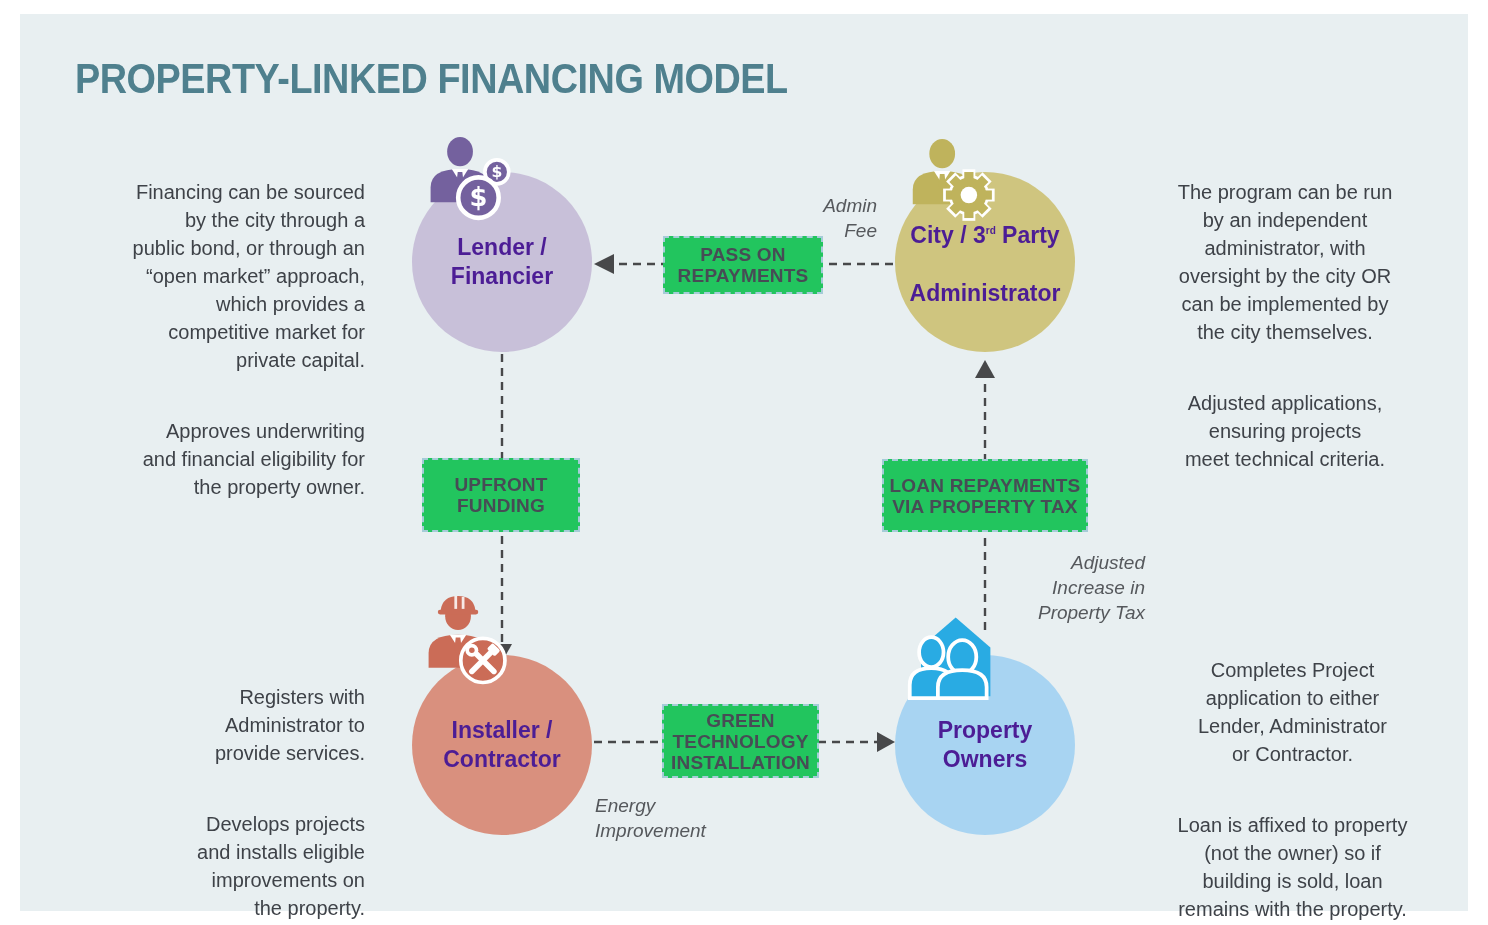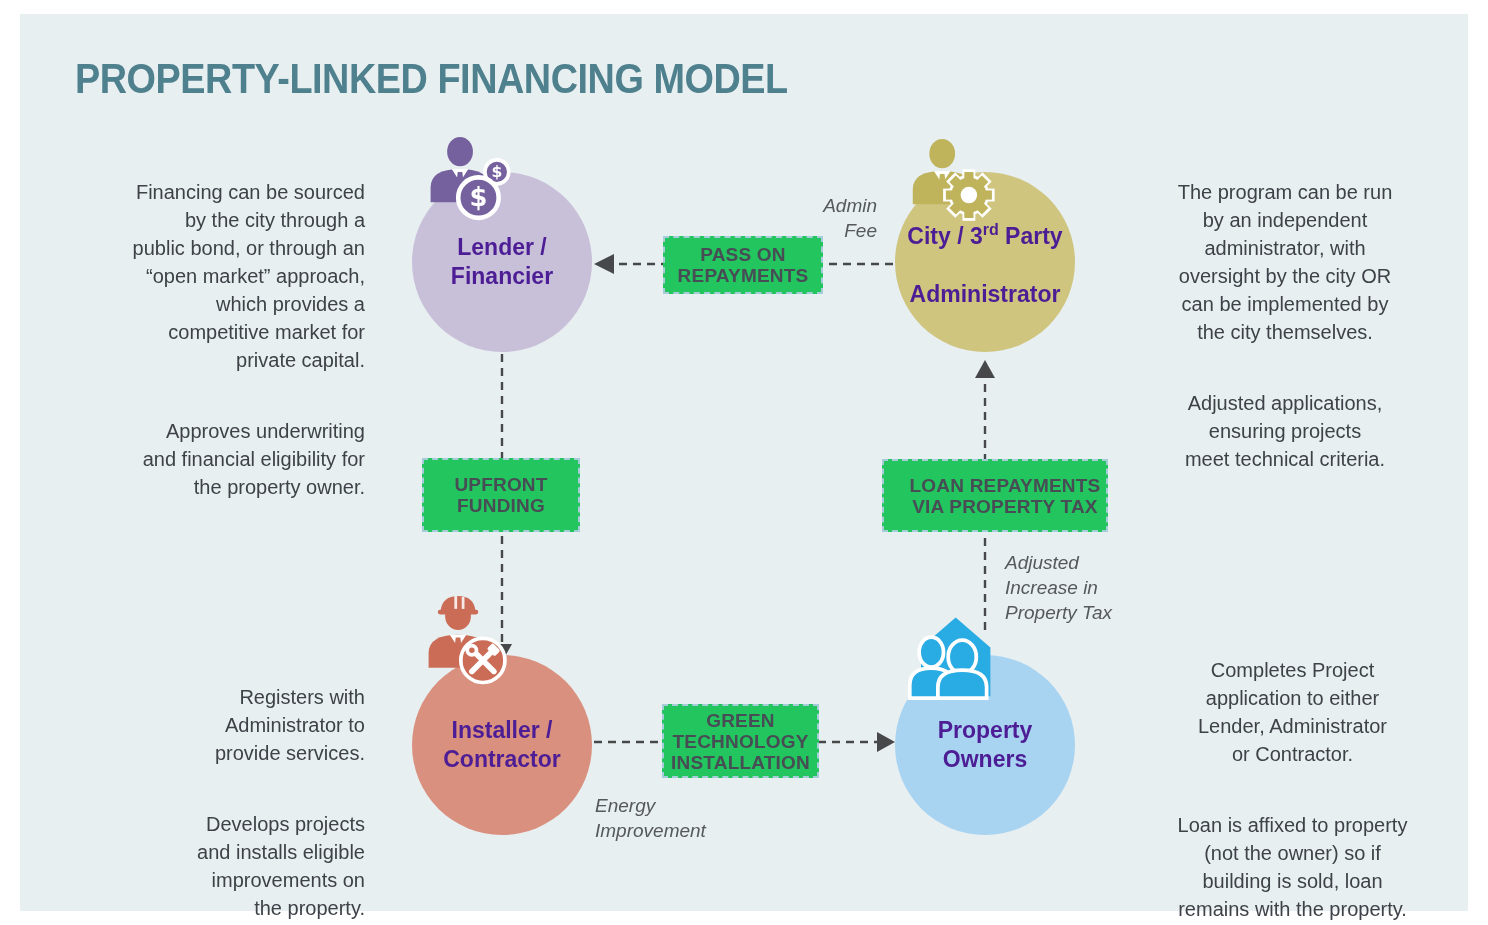--- a/index.html
+++ b/index.html
@@ -7,21 +7,21 @@
          font-family:"Liberation Sans","DejaVu Sans",sans-serif;}
   .panel{position:absolute;left:20px;top:14px;right:20px;bottom:14px;background:#e8eff1;}
   .title{position:absolute;left:75px;top:55px;font-size:42px;font-weight:bold;color:#4f808e;
          letter-spacing:-0.5px;transform:scaleX(0.9);transform-origin:left center;white-space:nowrap;}
   .desc{position:absolute;font-size:20px;line-height:28px;color:#3e4248;white-space:pre-line;text-align:center;}
   .desc p{margin:0 0 15px 0;white-space:pre-line;}
   .node{position:absolute;width:180px;height:180px;border-radius:50%;display:flex;
         align-items:center;justify-content:center;z-index:1;}
   .node-label{font-size:23px;font-weight:bold;color:#4c1d95;text-align:center;line-height:29px;
               white-space:pre-line;}
-  .node-label sup{font-size:16px;}
+  .node-label sup{font-size:10px;}
   .icon{position:absolute;z-index:4;}
   .connectors{position:absolute;left:0;top:0;z-index:2;pointer-events:none;}
   .flowbox{position:absolute;background:#22c55e;border:2px dashed #a5ccd8;z-index:3;
            display:flex;align-items:center;justify-content:center;text-align:center;
            font-size:19px;font-weight:bold;color:#474c55;line-height:21px;white-space:pre-line;
            letter-spacing:0.2px;}
   .annot{position:absolute;font-size:19px;font-style:italic;color:#55585c;line-height:25px;
          white-space:pre-line;z-index:3;}
   .ta-r{text-align:right;}
 </style>
@@ -113,29 +113,29 @@
       <polygon points="502,662 492,644 512,644"></polygon>
       <polygon points="985,360 975,378 995,378"></polygon>
       <polygon points="895,742 877,732 877,752"></polygon>
     </g>
   </svg>
 
   <div class="flowbox" style="left:663px;top:236px;width:156px;height:54px;">PASS ON
 REPAYMENTS</div>
   <div class="flowbox" style="left:422px;top:458px;width:154px;height:70px;">UPFRONT
 FUNDING</div>
-  <div class="flowbox" style="left:882px;top:459px;width:202px;height:69px;padding-left:20px;">LOAN REPAYMENTS
+  <div class="flowbox" style="left:882px;top:459px;width:202px;height:69px;">LOAN REPAYMENTS
 VIA PROPERTY TAX</div>
   <div class="flowbox" style="left:662px;top:704px;width:153px;height:70px;">GREEN
 TECHNOLOGY
 INSTALLATION</div>
 
   <div class="annot ta-r" style="left:780px;top:193px;width:97px;">Admin
 Fee</div>
-  <div class="annot" style="left:1005px;top:550px;width:140px;">Adjusted
+  <div class="annot" style="left:1005px;top:550px;width:140px;text-align:right;">Adjusted
 Increase in
 Property Tax</div>
   <div class="annot" style="left:595px;top:793px;width:150px;">Energy
 Improvement</div>
 
   <svg class="icon" style="left:426px;top:136px;" width="92" height="92" viewBox="0 0 100 100">
     <g fill="#74619e">
       <ellipse cx="37" cy="17" rx="14" ry="16"></ellipse>
       <path d="M5,72 V56 Q5,36 37,36 Q69,36 69,56 V72 Z"></path>
     </g>

